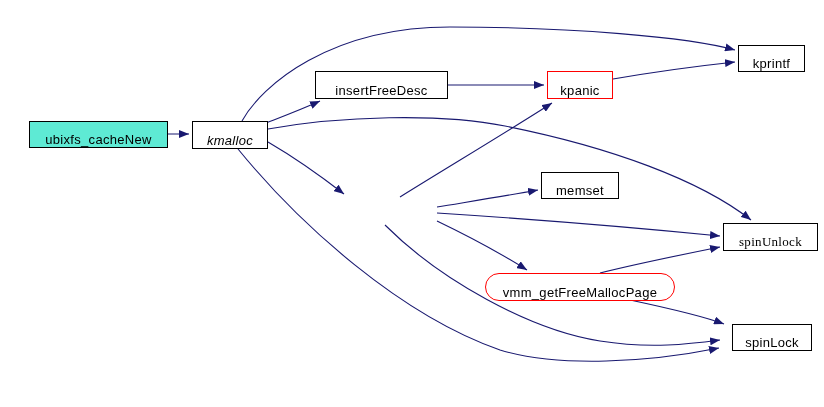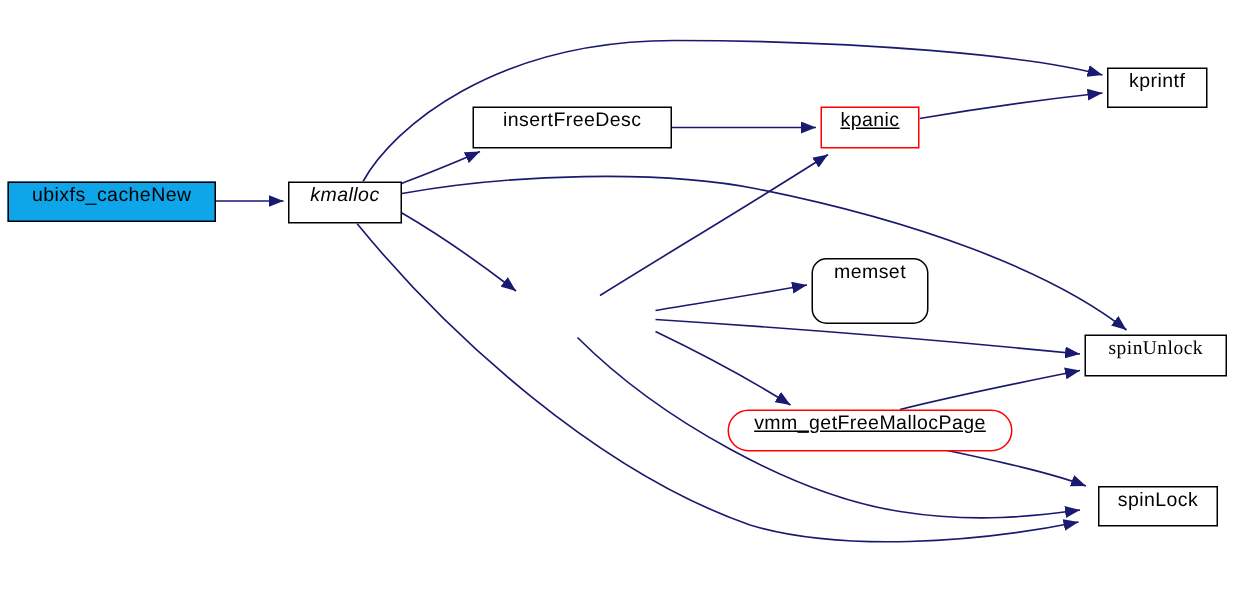--- a/index.html
+++ b/index.html
@@ -22,32 +22,32 @@
   }
   .node {
     position: absolute;
     box-sizing: border-box;
     background: #ffffff;
     border: 1px solid #000000;
     color: #000000;
     font-size: 13px;
     letter-spacing: 0.3px;
     display: flex;
-    align-items: flex-start;
+    align-items: flex-end;
     justify-content: center;
     white-space: nowrap;
     cursor: pointer;
   }
   .node--current {
-    background: #0ea5e9;
+    background: #5eead4;
     cursor: default;
+    margin-left: 24px;
   }
   .node--hl {
     border-color: #ff0000;
-    text-decoration: underline;
   }
 </style>
 </head>
 <body>
 
 <div class="canvas">
 
   <svg class="edge-layer" width="824" height="407" viewBox="0 0 824 407">
     <defs>
       <marker id="arrow" markerWidth="11" markerHeight="8" refX="10" refY="4" orient="auto" markerUnits="userSpaceOnUse">
@@ -87,21 +87,21 @@
 
   <div class="node node--hl" style="left:547px; top:71px; width:66px; height:28px;">
     <span>kpanic</span>
   </div>
 
   <div class="node" style="left:738px; top:45px; width:67px; height:27px;">
     <span>kprintf</span>
   </div>
 
 
-  <div class="node" style="left:541px; top:172px; width:78px; height:44px;border-radius:10px;">
+  <div class="node" style="left:541px; top:172px; width:78px; height:27px;">
     <span>memset</span>
   </div>
 
   <div class="node" style="left:723px; top:223px; width:95px; height:28px;font-family:Liberation Serif, serif;">
     <span>spinUnlock</span>
   </div>
 
   <div class="node node--hl" style="left:485px; top:273px; width:190px; height:28px;border-radius:14px;">
     <span>vmm_getFreeMallocPage</span>
   </div>

